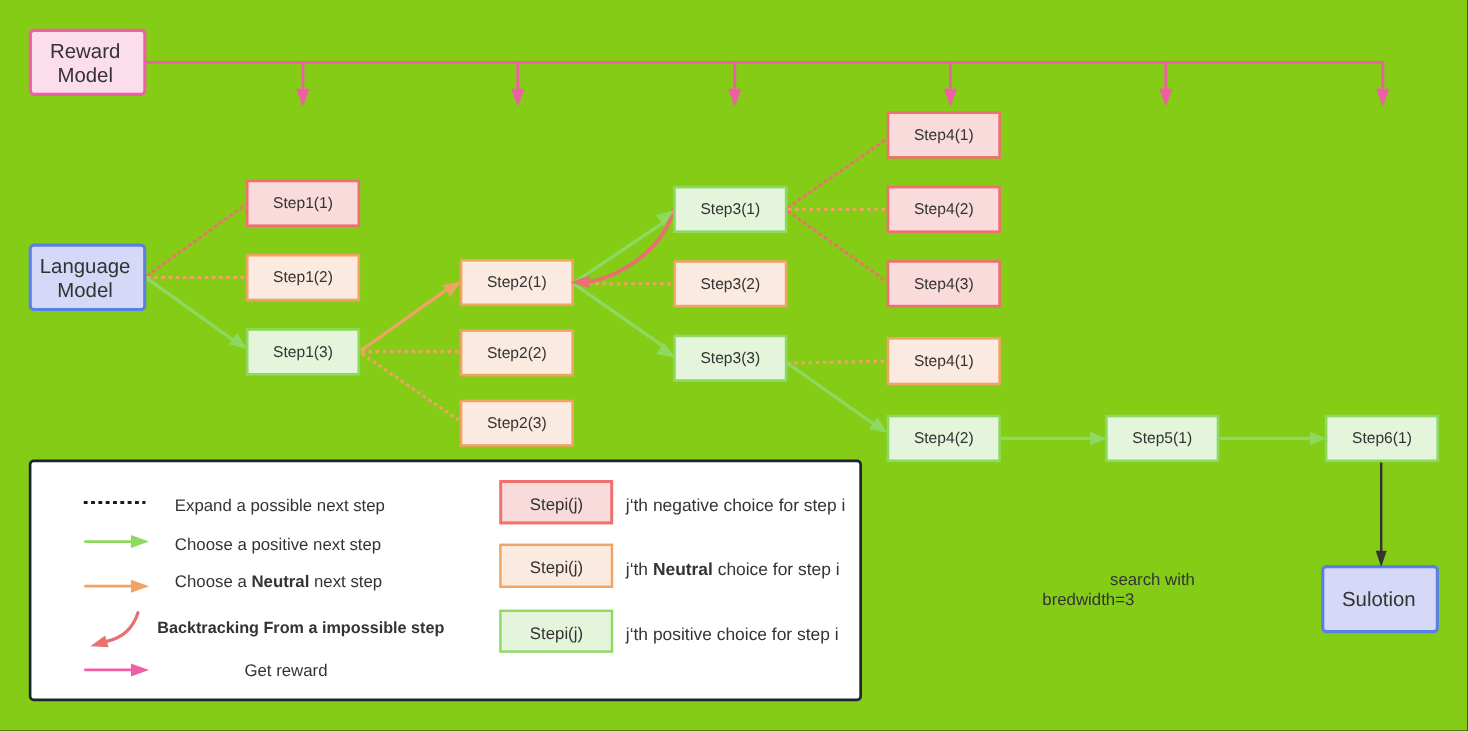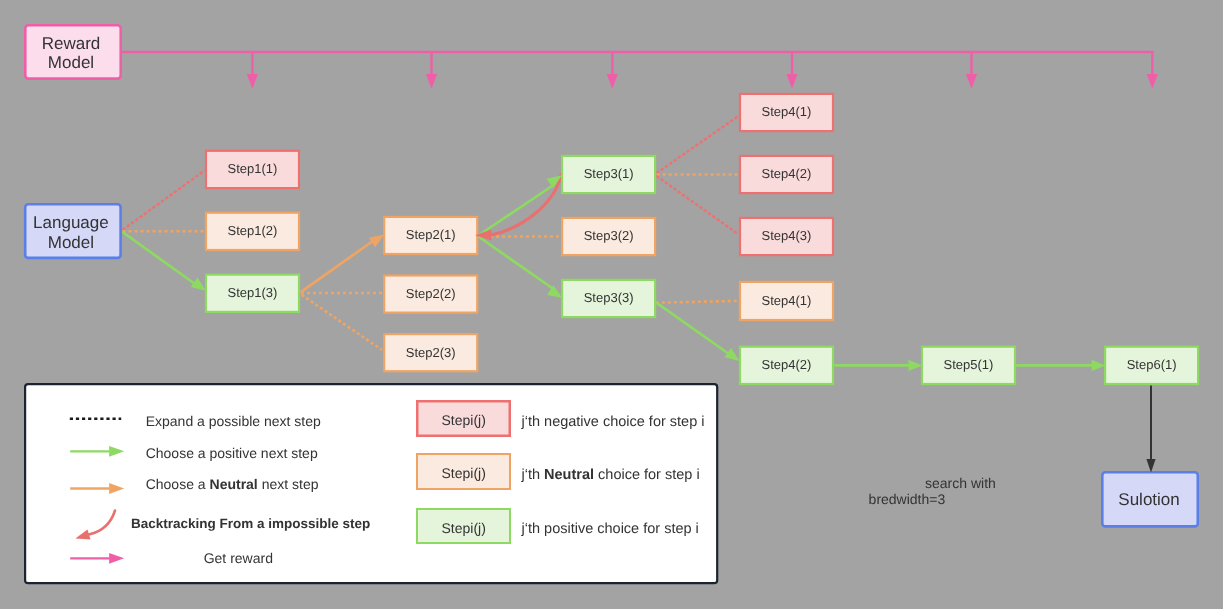--- a/index.html
+++ b/index.html
@@ -1,19 +1,19 @@
 <!DOCTYPE html>
 <html><head>
 <meta charset="utf-8">
 <title>Tree search diagram</title>
 <style>
   html,body{margin:0;padding:0;background:#000;}
   *{-webkit-font-smoothing:antialiased;text-rendering:geometricPrecision;}
   body{width:1223px;height:609px;overflow:hidden;font-family:"Liberation Sans",sans-serif;}
-  #stage{position:relative;width:1223px;height:609px;background:#a3a3a3;}
+  #stage{position:relative;width:1223px;height:609px;background:#84cc16;}
   svg{display:block;}
   .nodeLabel{font-family:"Liberation Sans",sans-serif;fill:#333;text-anchor:middle;dominant-baseline:middle;}
   .nodeLabelB{font-family:"Liberation Sans",sans-serif;fill:#333;text-anchor:middle;}
   .legendText{font-family:"Liberation Sans",sans-serif;fill:#333;}
   .annoText{font-family:"Liberation Sans",sans-serif;fill:#333;font-size:14px;}
 </style>
 </head>
 <body>
 
 <div id="stage">

